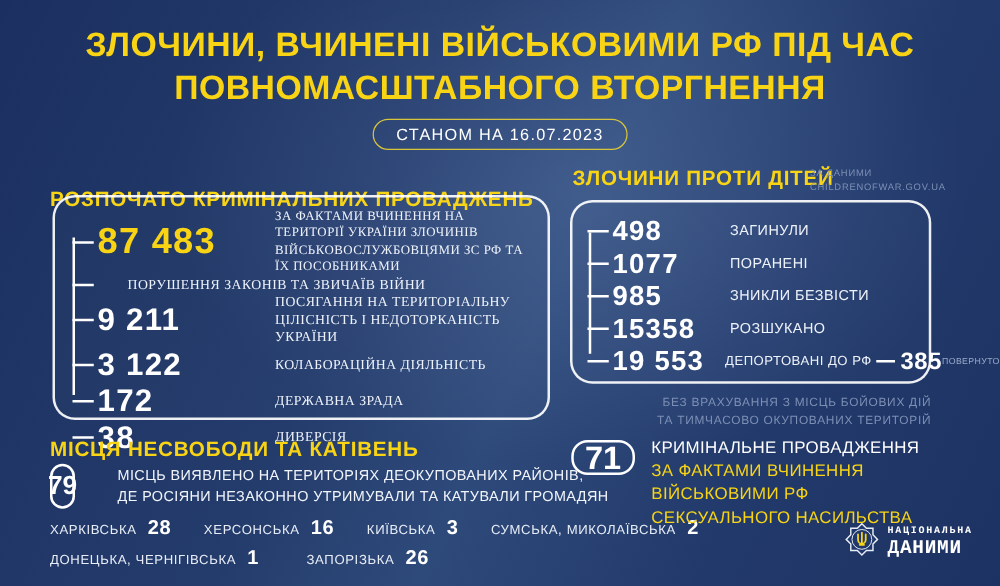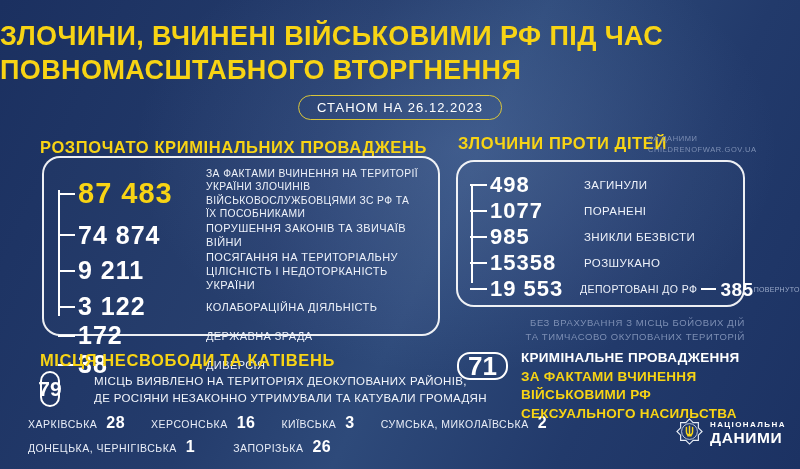--- a/index.html
+++ b/index.html
@@ -6,87 +6,86 @@
   .poster{
     position:relative;width:800px;height:469px;overflow:hidden;
     font-family:"Liberation Sans",sans-serif;
     background:
       radial-gradient(ellipse 460px 320px at 57% 32%, rgba(120,150,200,.25), rgba(120,150,200,0) 70%),
       linear-gradient(115deg,#1b3060 0%,#243c6c 38%,#2e4a7a 54%,#223a6b 76%,#1c3263 100%);
     color:#fff;
   }
   .yellow{color:#F8D414;}
   .abs{position:absolute;}
-  .title{top:20px;left:0;right:0;text-align:left;font-weight:bold;font-size:27px;line-height:1.25;letter-spacing:.4px;color:#F8D414;}
+  .title{top:20px;left:0;right:0;text-align:center;font-weight:bold;font-size:27px;line-height:1.25;letter-spacing:.4px;color:#F8D414;}
   .date-badge{top:95px;left:50%;transform:translateX(-50%);border:1.5px solid #d9c53a;border-radius:14px;
     padding:4px 18px;font-size:13px;letter-spacing:1px;color:#fff;white-space:nowrap;}
   .sec-header{font-weight:bold;font-size:16.5px;letter-spacing:.6px;color:#F8D414;white-space:nowrap;}
-  .hdr-left{top:138px;left:40px;}
+  .hdr-left{top:151px;left:40px;}
   .hdr-right{top:134px;left:458px;}
   .source-note{top:133px;left:648px;font-size:7.5px;line-height:1.5;letter-spacing:.6px;color:#7d8fb4;}
   .stat-box{border:2px solid rgba(255,255,255,.92);border-radius:18px;box-sizing:border-box;background:rgba(255,255,255,.015);}
   .pbox{top:156px;left:42px;width:398px;height:180px;padding:9px 10px 9px 34px;display:flex;flex-direction:column;justify-content:space-between;}
   .cbox{top:160px;left:456px;width:289px;height:147px;padding:10px 8px 10px 32px;display:flex;flex-direction:column;justify-content:space-between;}
   .bracket{position:absolute;width:2px;background:#fff;}
   .bracket.pb{left:14px;top:32px;bottom:18px;}
   .bracket.cb{left:13px;top:24px;bottom:22px;}
   .srow{position:relative;display:flex;align-items:center;}
   .srow::before{content:"";position:absolute;left:-20px;top:50%;margin-top:-1px;width:17px;height:2px;background:#fff;}
   .num{font-weight:bold;color:#fff;letter-spacing:1px;white-space:nowrap;}
   .pnum{width:118px;font-size:25px;flex:none;}
   .srow.big .pnum{font-size:29px;color:#F8D414;}
   .cnum{width:88px;font-size:22px;flex:none;}
-  .lbl{font-size:11px;line-height:1.3;letter-spacing:.4px;color:#eef2fa;margin-left:10px;}
+  .lbl{font-size:11px;line-height:1.3;letter-spacing:.4px;color:#eef2fa;margin-left:24px;font-family:Liberation Serif, serif;}
   .lbl.small{font-size:10.3px;max-width:215px;}
   .clbl{font-size:11.5px;letter-spacing:.4px;color:#eef2fa;margin-left:6px;white-space:nowrap;}
   .clbl.tight{font-size:10.5px;}
   .dash{flex:none;width:15px;height:2px;background:#fff;margin:0 4px;}
   .returned{display:flex;align-items:center;line-height:1;}
   .rvalue{font-size:19px;font-weight:bold;letter-spacing:.5px;}
   .rlabel{font-size:7px;color:#9aa9c8;letter-spacing:.3px;margin-top:1px;}
   .footnote{top:316px;left:456px;width:289px;text-align:right;font-size:9.5px;line-height:1.5;letter-spacing:.6px;color:#7d8fb4;}
   .count-badge{border:2.5px solid #fff;border-radius:11px;display:flex;align-items:center;justify-content:center;font-weight:bold;color:#fff;box-sizing:border-box;}
   .badge79{top:371px;left:40px;width:20px;height:36px;font-size:21px;}
   .badge71{top:352px;left:457px;width:51px;height:28px;font-size:26px;border-radius:13px;}
   .hdr-det{top:351px;left:40px;}
   .det-desc{top:373px;left:94px;font-size:11.5px;line-height:1.5;letter-spacing:.35px;color:#f2f5fb;}
-  .regions{left:28px;display:flex;align-items:flex-end;}
+  .regions{left:40px;display:flex;align-items:flex-end;}
   .regions.r1{top:414px;gap:26px;}
   .regions.r2{top:438px;gap:38px;}
   .region{display:flex;align-items:baseline;gap:9px;}
   .rname{font-size:10.5px;letter-spacing:.5px;color:#e8edf7;}
   .rnum{font-size:16px;font-weight:bold;letter-spacing:.5px;color:#fff;}
-  .sv-text{top:349px;left:521px;font-weight:bold;font-size:13.5px;line-height:1.38;letter-spacing:.3px;}
+  .sv-text{top:349px;left:521px;font-weight:normal;font-size:13.5px;line-height:1.38;letter-spacing:.3px;}
   .logo{top:418px;left:676px;display:flex;align-items:center;gap:7px;}
-  .logo-text{line-height:1.1;}
+  .logo-text{line-height:1.1;font-family:Liberation Mono, monospace;}
   .logo-l1{font-size:8px;font-weight:bold;letter-spacing:1.4px;}
   .logo-l2{font-size:15.5px;font-weight:bold;letter-spacing:.6px;}
 </style>
 </head>
 <body>
 
 <div class="poster">
 
   <div class="abs title">
     <div>ЗЛОЧИНИ, ВЧИНЕНІ ВІЙСЬКОВИМИ РФ ПІД ЧАС</div>
     <div>ПОВНОМАСШТАБНОГО ВТОРГНЕННЯ</div>
   </div>
 
-  <div class="abs date-badge">СТАНОМ НА 26.12.2023</div>
+  <div class="abs date-badge">СТАНОМ НА 16.07.2023</div>
 
   <div class="abs sec-header hdr-left">РОЗПОЧАТО КРИМІНАЛЬНИХ ПРОВАДЖЕНЬ</div>
 
   <div class="abs stat-box pbox">
     <div class="bracket pb"></div>
     <div class="srow big">
       <div class="num pnum">87 483</div>
       <div class="lbl small">ЗА ФАКТАМИ ВЧИНЕННЯ НА ТЕРИТОРІЇ УКРАЇНИ ЗЛОЧИНІВ ВІЙСЬКОВОСЛУЖБОВЦЯМИ ЗС РФ ТА ЇХ ПОСОБНИКАМИ</div>
     </div>
     <div class="srow">
-      <div class="num pnum">74 874</div>
       <div class="lbl">ПОРУШЕННЯ ЗАКОНІВ ТА ЗВИЧАЇВ ВІЙНИ</div>
     </div>
     <div class="srow">
       <div class="num pnum">9 211</div>
       <div class="lbl" style="max-width:225px">ПОСЯГАННЯ НА ТЕРИТОРІАЛЬНУ ЦІЛІСНІСТЬ І НЕДОТОРКАНІСТЬ УКРАЇНИ</div>
     </div>
     <div class="srow">
       <div class="num pnum">3 122</div>
       <div class="lbl">КОЛАБОРАЦІЙНА ДІЯЛЬНІСТЬ</div>
     </div>

